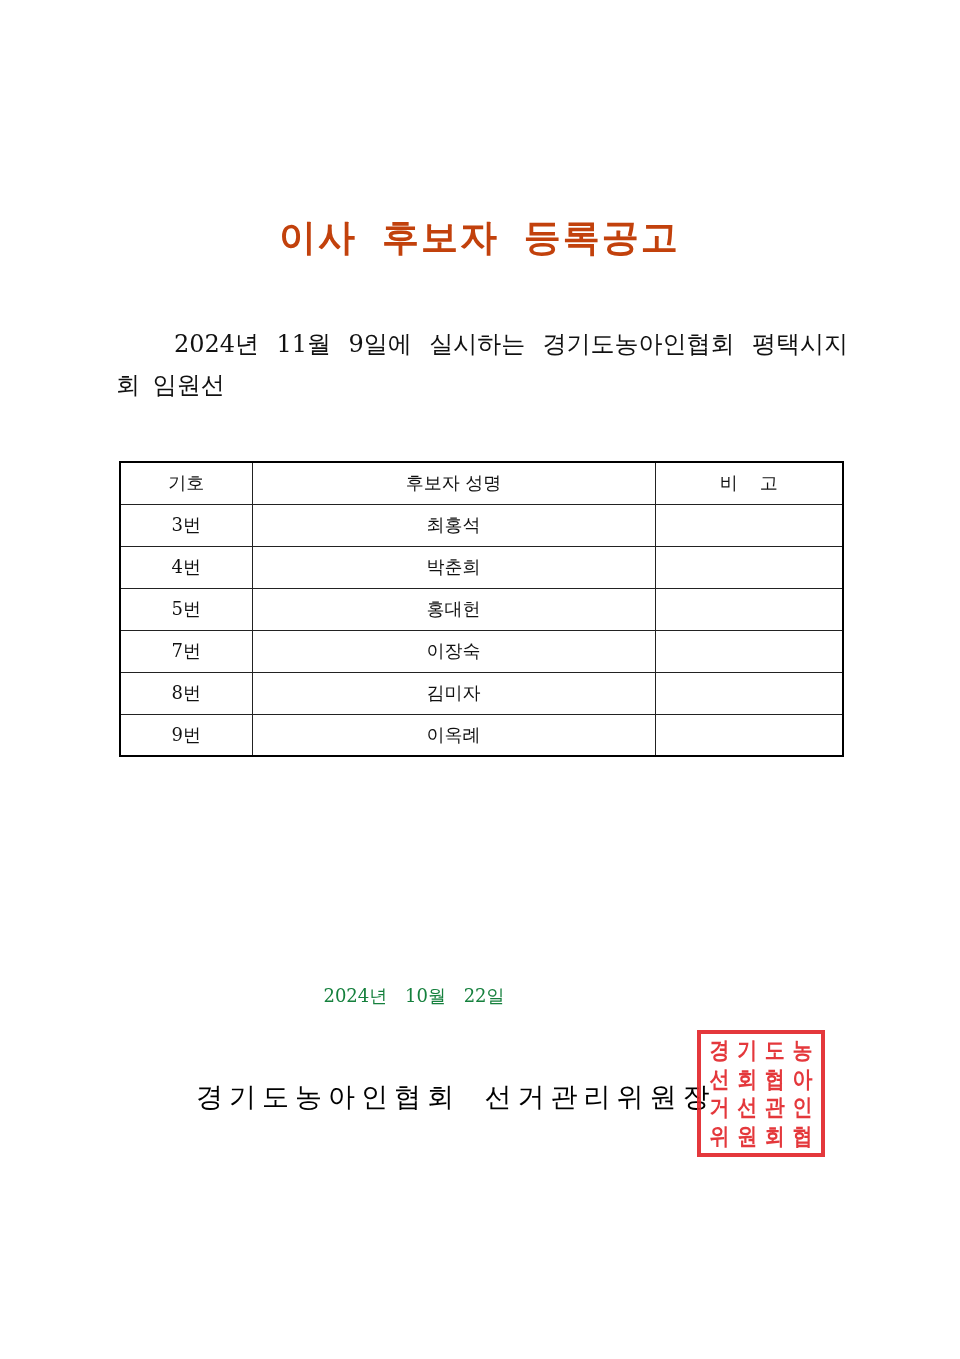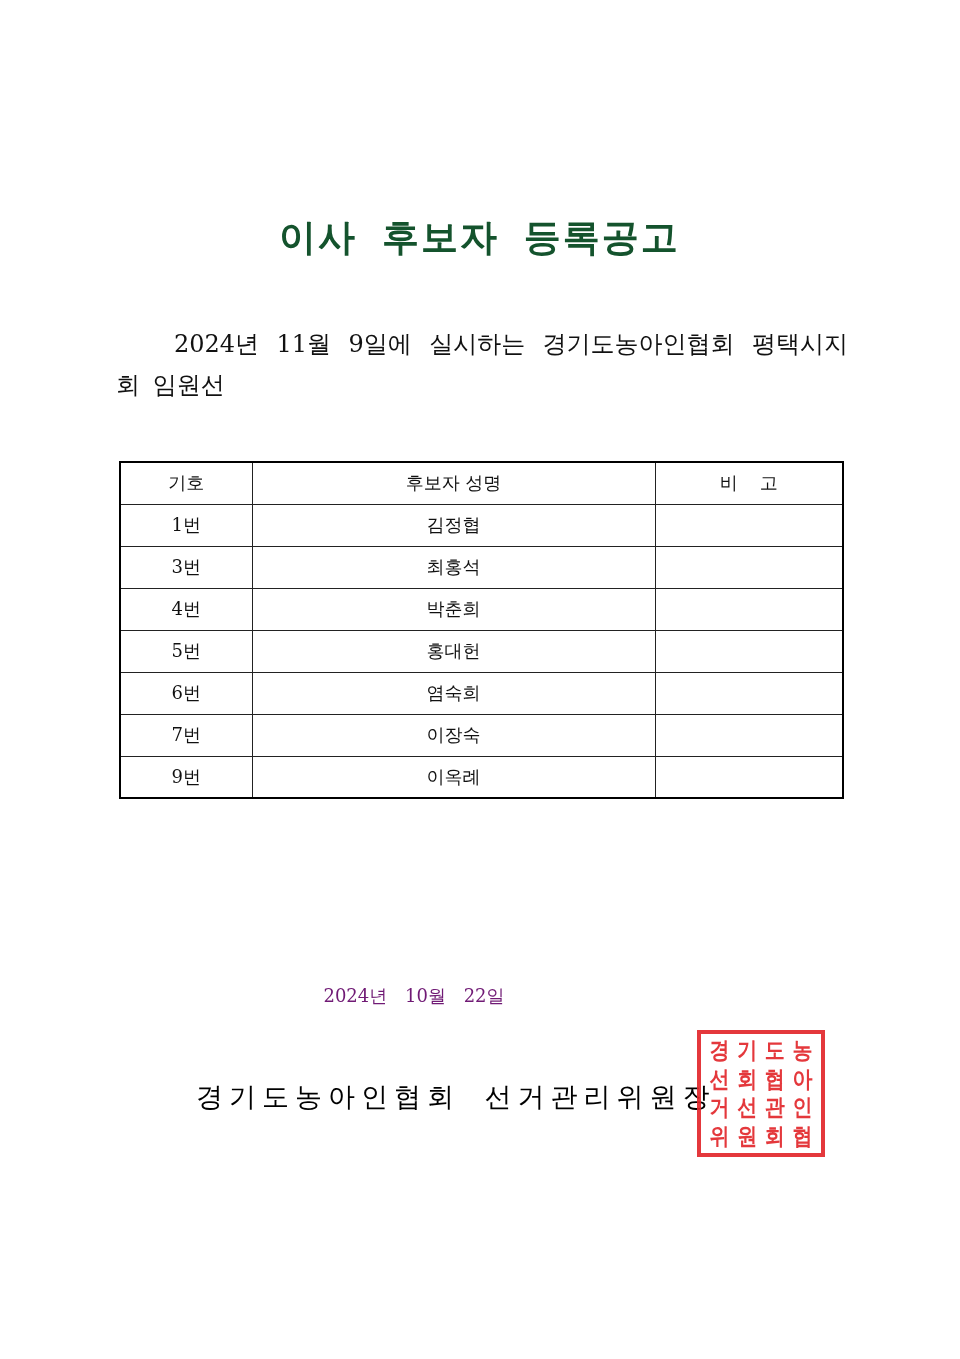--- a/index.html
+++ b/index.html
@@ -17,21 +17,21 @@
     .page-title {
       position: absolute;
       left: 0;
       width: 959px;
       top: 210px;
       text-align: center;
       font-family: "DejaVu Sans", "Liberation Sans", sans-serif;
       font-size: 37px;
       letter-spacing: 2px;
       word-spacing: 10px;
-      color: #14532d;
+      color: #c2410c;
       line-height: 56px;
     }
     .intro {
       position: absolute;
       left: 116px;
       width: 732px;
       top: 324px;
       font-size: 24px;
       line-height: 41px;
       color: #111;
@@ -68,21 +68,21 @@
     .note-head { letter-spacing: 22px; padding-left: 22px !important; }
 
     .date-line {
       position: absolute;
       left: 0;
       width: 828px;
       top: 984px;
       text-align: center;
       font-size: 18px;
       word-spacing: 12px;
-      color: #701a75;
+      color: #15803d;
     }
     .signature {
       position: absolute;
       left: 196px;
       top: 1072px;
       font-family: "DejaVu Sans", "Liberation Sans", sans-serif;
       font-size: 27px;
       letter-spacing: 6px;
       word-spacing: 10px;
       color: #000;
@@ -136,47 +136,42 @@
   </colgroup>
   <thead>
     <tr>
       <th>기호</th>
       <th>후보자 성명</th>
       <th class="note-head">비고</th>
     </tr>
   </thead>
   <tbody>
     <tr>
-      <td>1번</td>
-      <td>김정협</td>
-      <td></td>
-    </tr>
-    <tr>
       <td>3번</td>
       <td>최홍석</td>
       <td></td>
     </tr>
     <tr>
       <td>4번</td>
       <td>박춘희</td>
       <td></td>
     </tr>
     <tr>
       <td>5번</td>
       <td>홍대헌</td>
       <td></td>
     </tr>
     <tr>
-      <td>6번</td>
-      <td>염숙희</td>
-      <td></td>
-    </tr>
-    <tr>
       <td>7번</td>
       <td>이장숙</td>
+      <td></td>
+    </tr>
+    <tr>
+      <td>8번</td>
+      <td>김미자</td>
       <td></td>
     </tr>
     <tr>
       <td>9번</td>
       <td>이옥례</td>
       <td></td>
     </tr>
   </tbody>
 </table>
 

